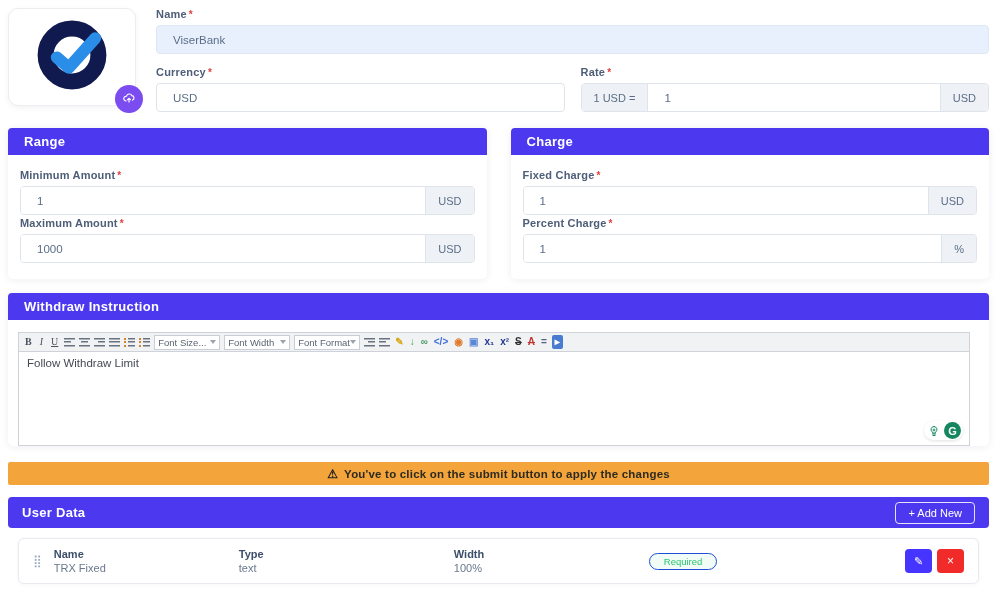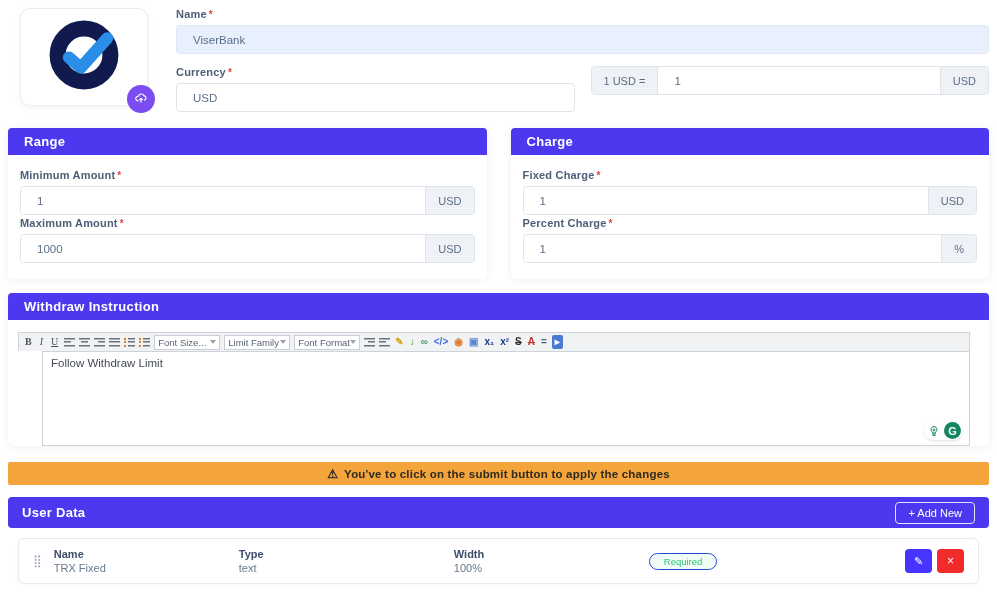--- a/index.html
+++ b/index.html
@@ -1,20 +1,20 @@
 <!DOCTYPE html>
 <html><head>
 <meta charset="utf-8">
 <style>
   * { margin:0; padding:0; box-sizing:border-box; }
   html,body { background:#ffffff; font-family:"Liberation Sans", sans-serif; }
   .page { width:997px; min-height:602px; padding:8px; background:#fff; }
 
   
-  .top-section { display:flex; gap:28px; margin-bottom:16px;margin-left:12px; }
+  .top-section { display:flex; gap:20px; margin-bottom:16px; }
   .logo-card { position:relative; width:128px; height:98px; background:#fff;
     border:1px solid #ececf1; border-radius:10px; box-shadow:0 2px 6px rgba(20,20,60,.05);
     display:flex; align-items:center; justify-content:center; flex:0 0 auto; }
   .upload-btn { position:absolute; right:-8px; bottom:-8px; width:28px; height:28px;
     border-radius:50%; background:#7b4cf0; border:none; display:flex; align-items:center;
     justify-content:center; cursor:pointer; }
   .fields { flex:1; }
   label.f-label { display:block; font-size:11px; color:#4e5d78; margin-bottom:5px; font-weight:600; letter-spacing:.2px; }
   .req { color:#e03e3e; font-size:10px; margin-left:2px; }
   .inp { width:100%; height:29px; border:1px solid #dfe3ea; border-radius:4px;
@@ -69,21 +69,21 @@
            radial-gradient(circle 1px at 1px 1px,#d98327 99%,transparent) 0 7px/3px 3.5px no-repeat,
            linear-gradient(#6a7280,#6a7280) 4px 0/7px 1.5px no-repeat,
            linear-gradient(#6a7280,#6a7280) 4px 3.5px/7px 1.5px no-repeat,
            linear-gradient(#6a7280,#6a7280) 4px 7px/7px 1.5px no-repeat; }
   .nic-sel { display:flex; align-items:center; justify-content:space-between; width:66px; height:15px;
     background:#fff; border:1px solid #c9ced6; font-size:9.5px; color:#5a6472; padding:0 3px; cursor:pointer; }
   .nic-sel .caret { width:0; height:0; border-left:3px solid transparent; border-right:3px solid transparent;
     border-top:4px solid #9aa3ae; }
   .cicon { font-size:10px; line-height:14px; cursor:pointer; border:none; background:none; padding:0 1px; font-weight:bold; }
   .nic-content { position:relative; border:1px solid #cfd3d9; background:#fff; height:95px;
-    padding:5px 8px; font-size:11.5px; color:#444b54;margin-left:24px; }
+    padding:5px 8px; font-size:11.5px; color:#444b54; }
   .gramm { position:absolute; right:6px; bottom:5px; display:flex; align-items:center; gap:2px;
     background:#fff; border-radius:12px; padding:1px 2px; box-shadow:0 1px 3px rgba(0,0,0,.12); }
   .gramm .bulb { width:16px; height:16px; display:flex; align-items:center; justify-content:center; }
   .gramm .gcirc { width:17px; height:17px; border-radius:50%; background:#15865f; color:#fff;
     font-size:11px; font-weight:bold; display:flex; align-items:center; justify-content:center; }
 
   
   .alert-warning { background:#f3a53b; color:#2e2a20; font-size:11.5px; font-weight:600;
     display:flex; align-items:center; justify-content:center; gap:6px; height:23px;
     border-radius:2px; margin-bottom:12px; letter-spacing:.2px; }
@@ -144,20 +144,23 @@
       <input class="inp readonly" value="ViserBank" style="">
 
       <div class="field-row">
         <div class="field-col">
           <label class="f-label">
             <span>Currency</span><span class="req">*</span>
           </label>
           <input class="inp" value="USD" style="">
         </div>
         <div class="field-col">
+          <label class="f-label">
+            <span>Rate</span><span class="req">*</span>
+          </label>
           <div class="igroup">
             <span class="iaddon left">1 USD =</span>
             <input class="inp" value="1" style="">
             <span class="iaddon right">USD</span>
           </div>
         </div>
       </div>
     </div>
   </div>
 
@@ -214,21 +217,21 @@
         <span class="ico-bars al-center"></span>
         <span class="ico-bars al-right"></span>
         <span class="ico-bars al-just"></span>
         <span class="ico-bars li-ul"></span>
         <span class="ico-bars li-ul"></span>
         <div class="nic-sel">
           <span>Font Size...</span>
             <span class="caret"></span>
         </div>
         <div class="nic-sel">
-          <span>Limit Family</span>
+          <span>Font Width</span>
             <span class="caret"></span>
         </div>
         <div class="nic-sel">
           <span>Font Format</span>
             <span class="caret"></span>
         </div>
         <span class="ico-bars al-right"></span>
         <span class="ico-bars al-left"></span>
         <button class="cicon" style="color:#d7a614">✎</button>
         <button class="cicon" style="color:#3da553">↓</button>

